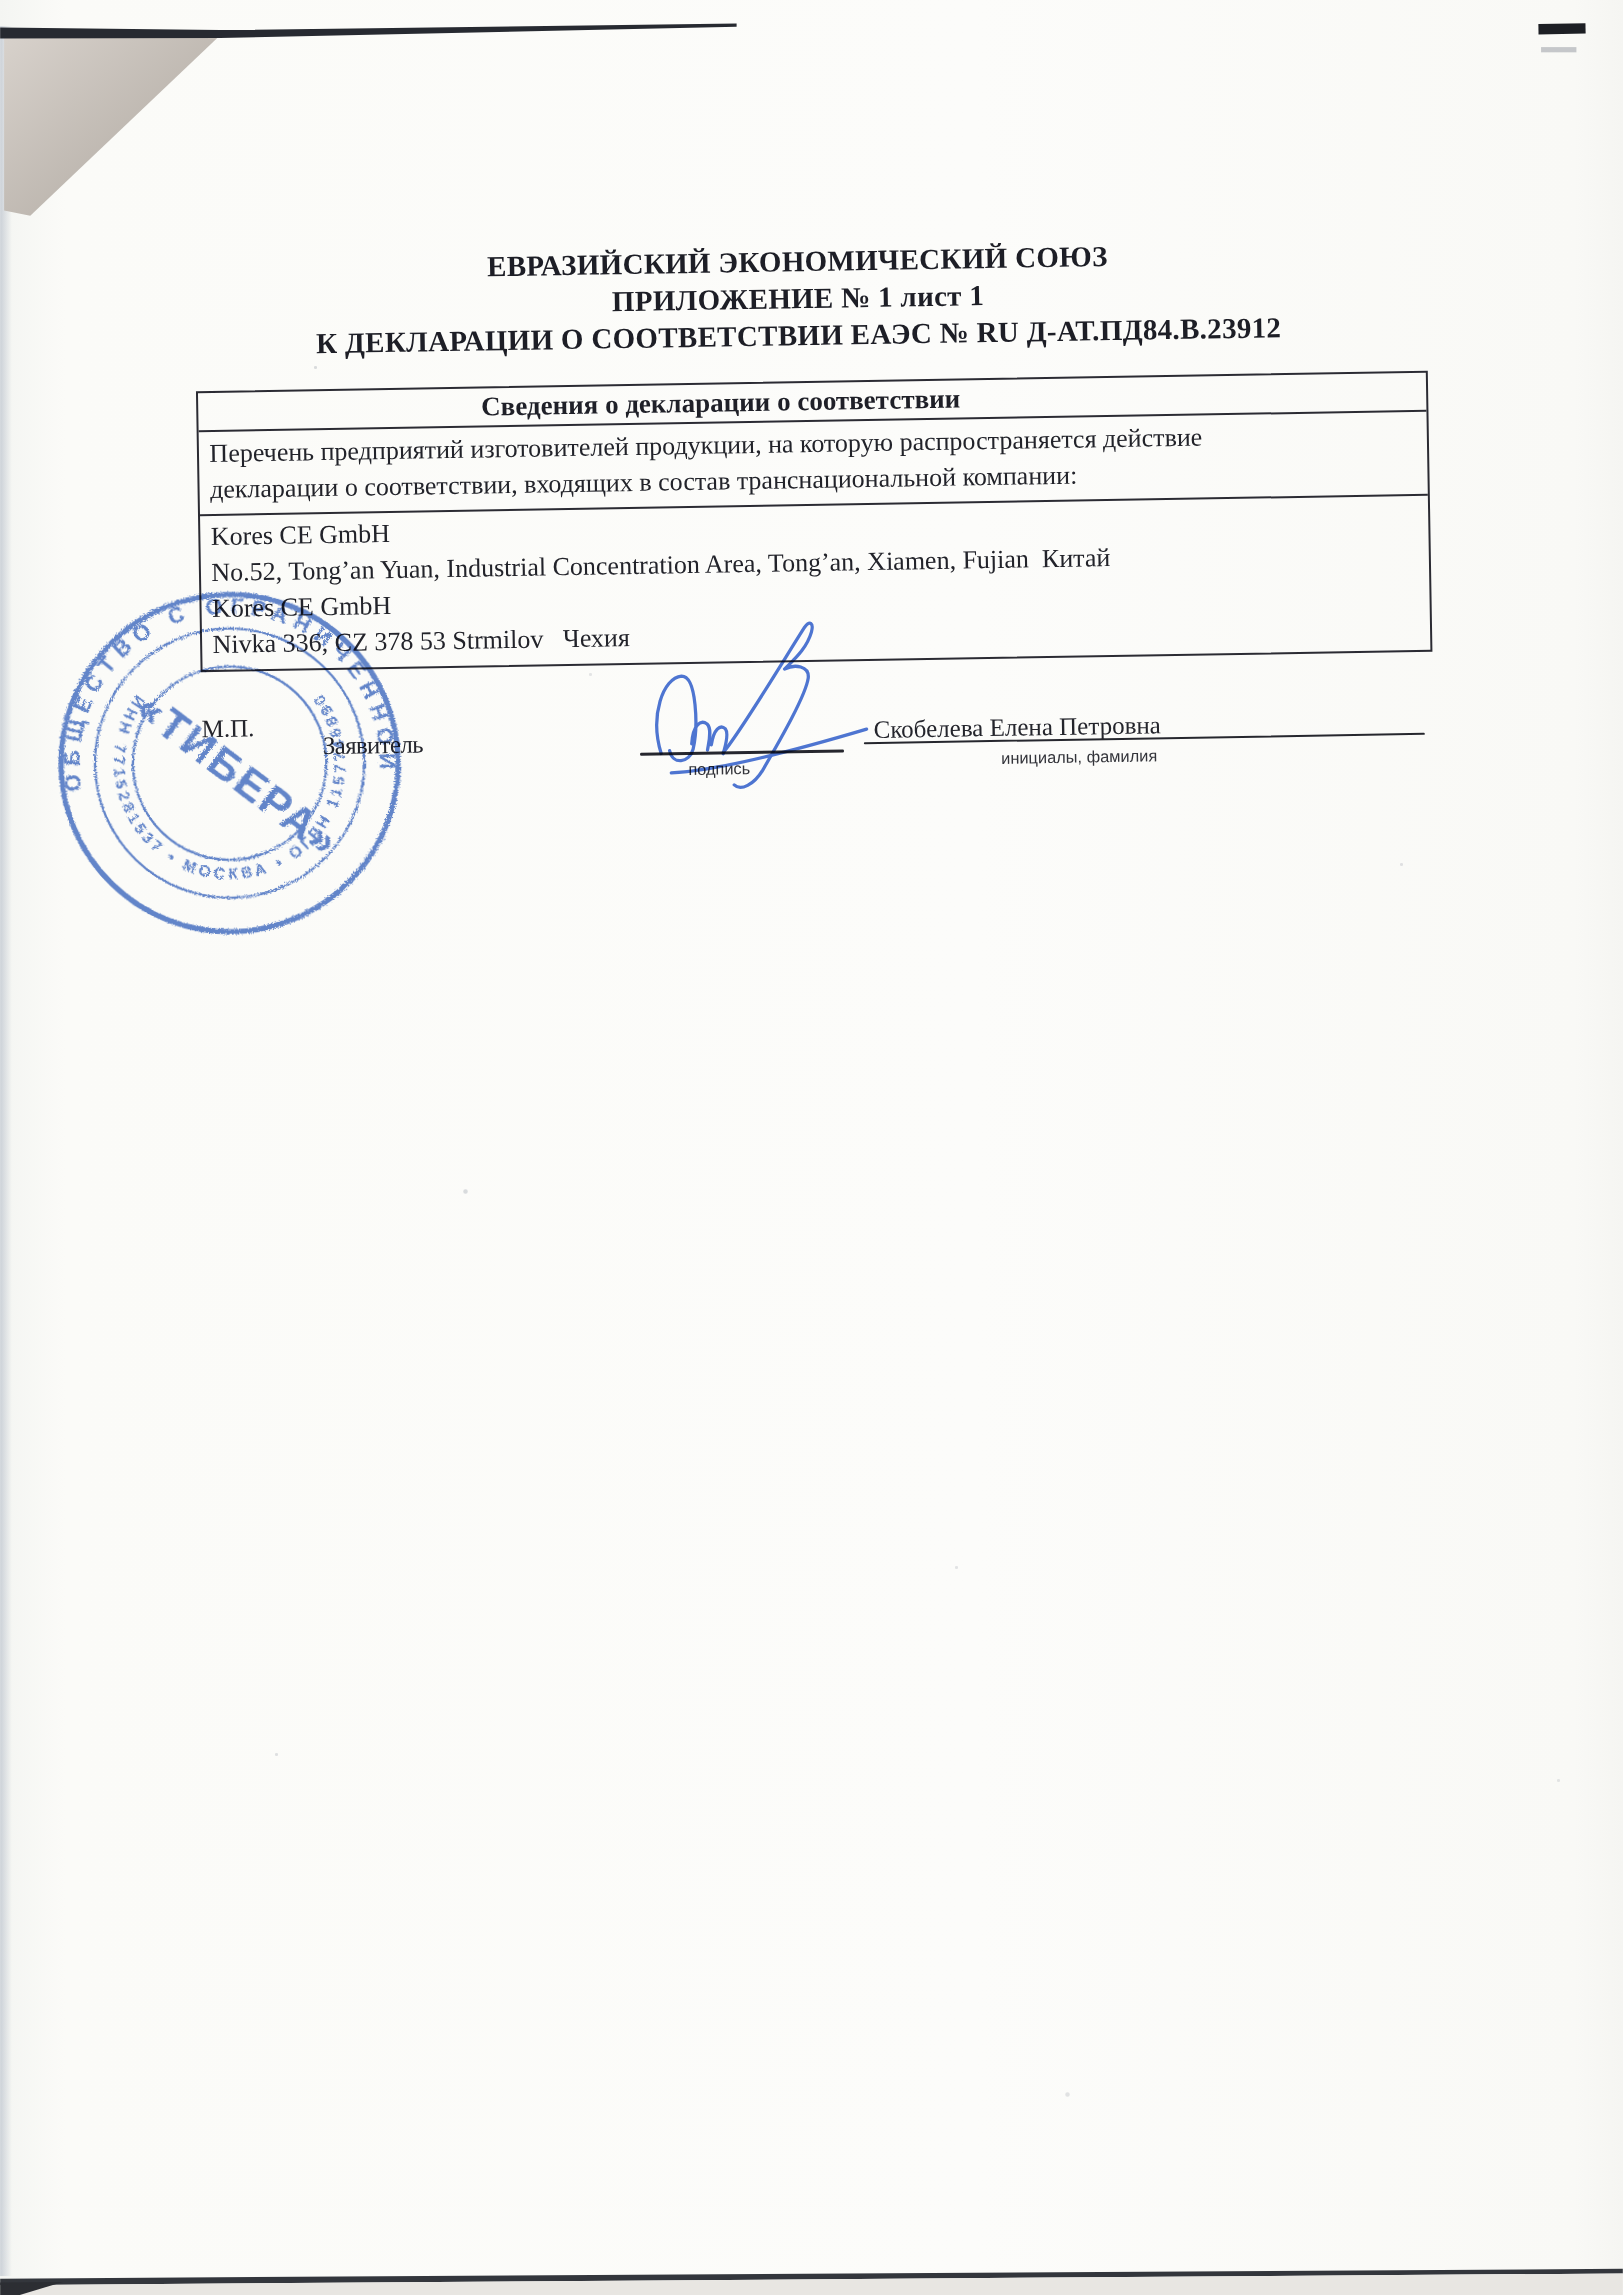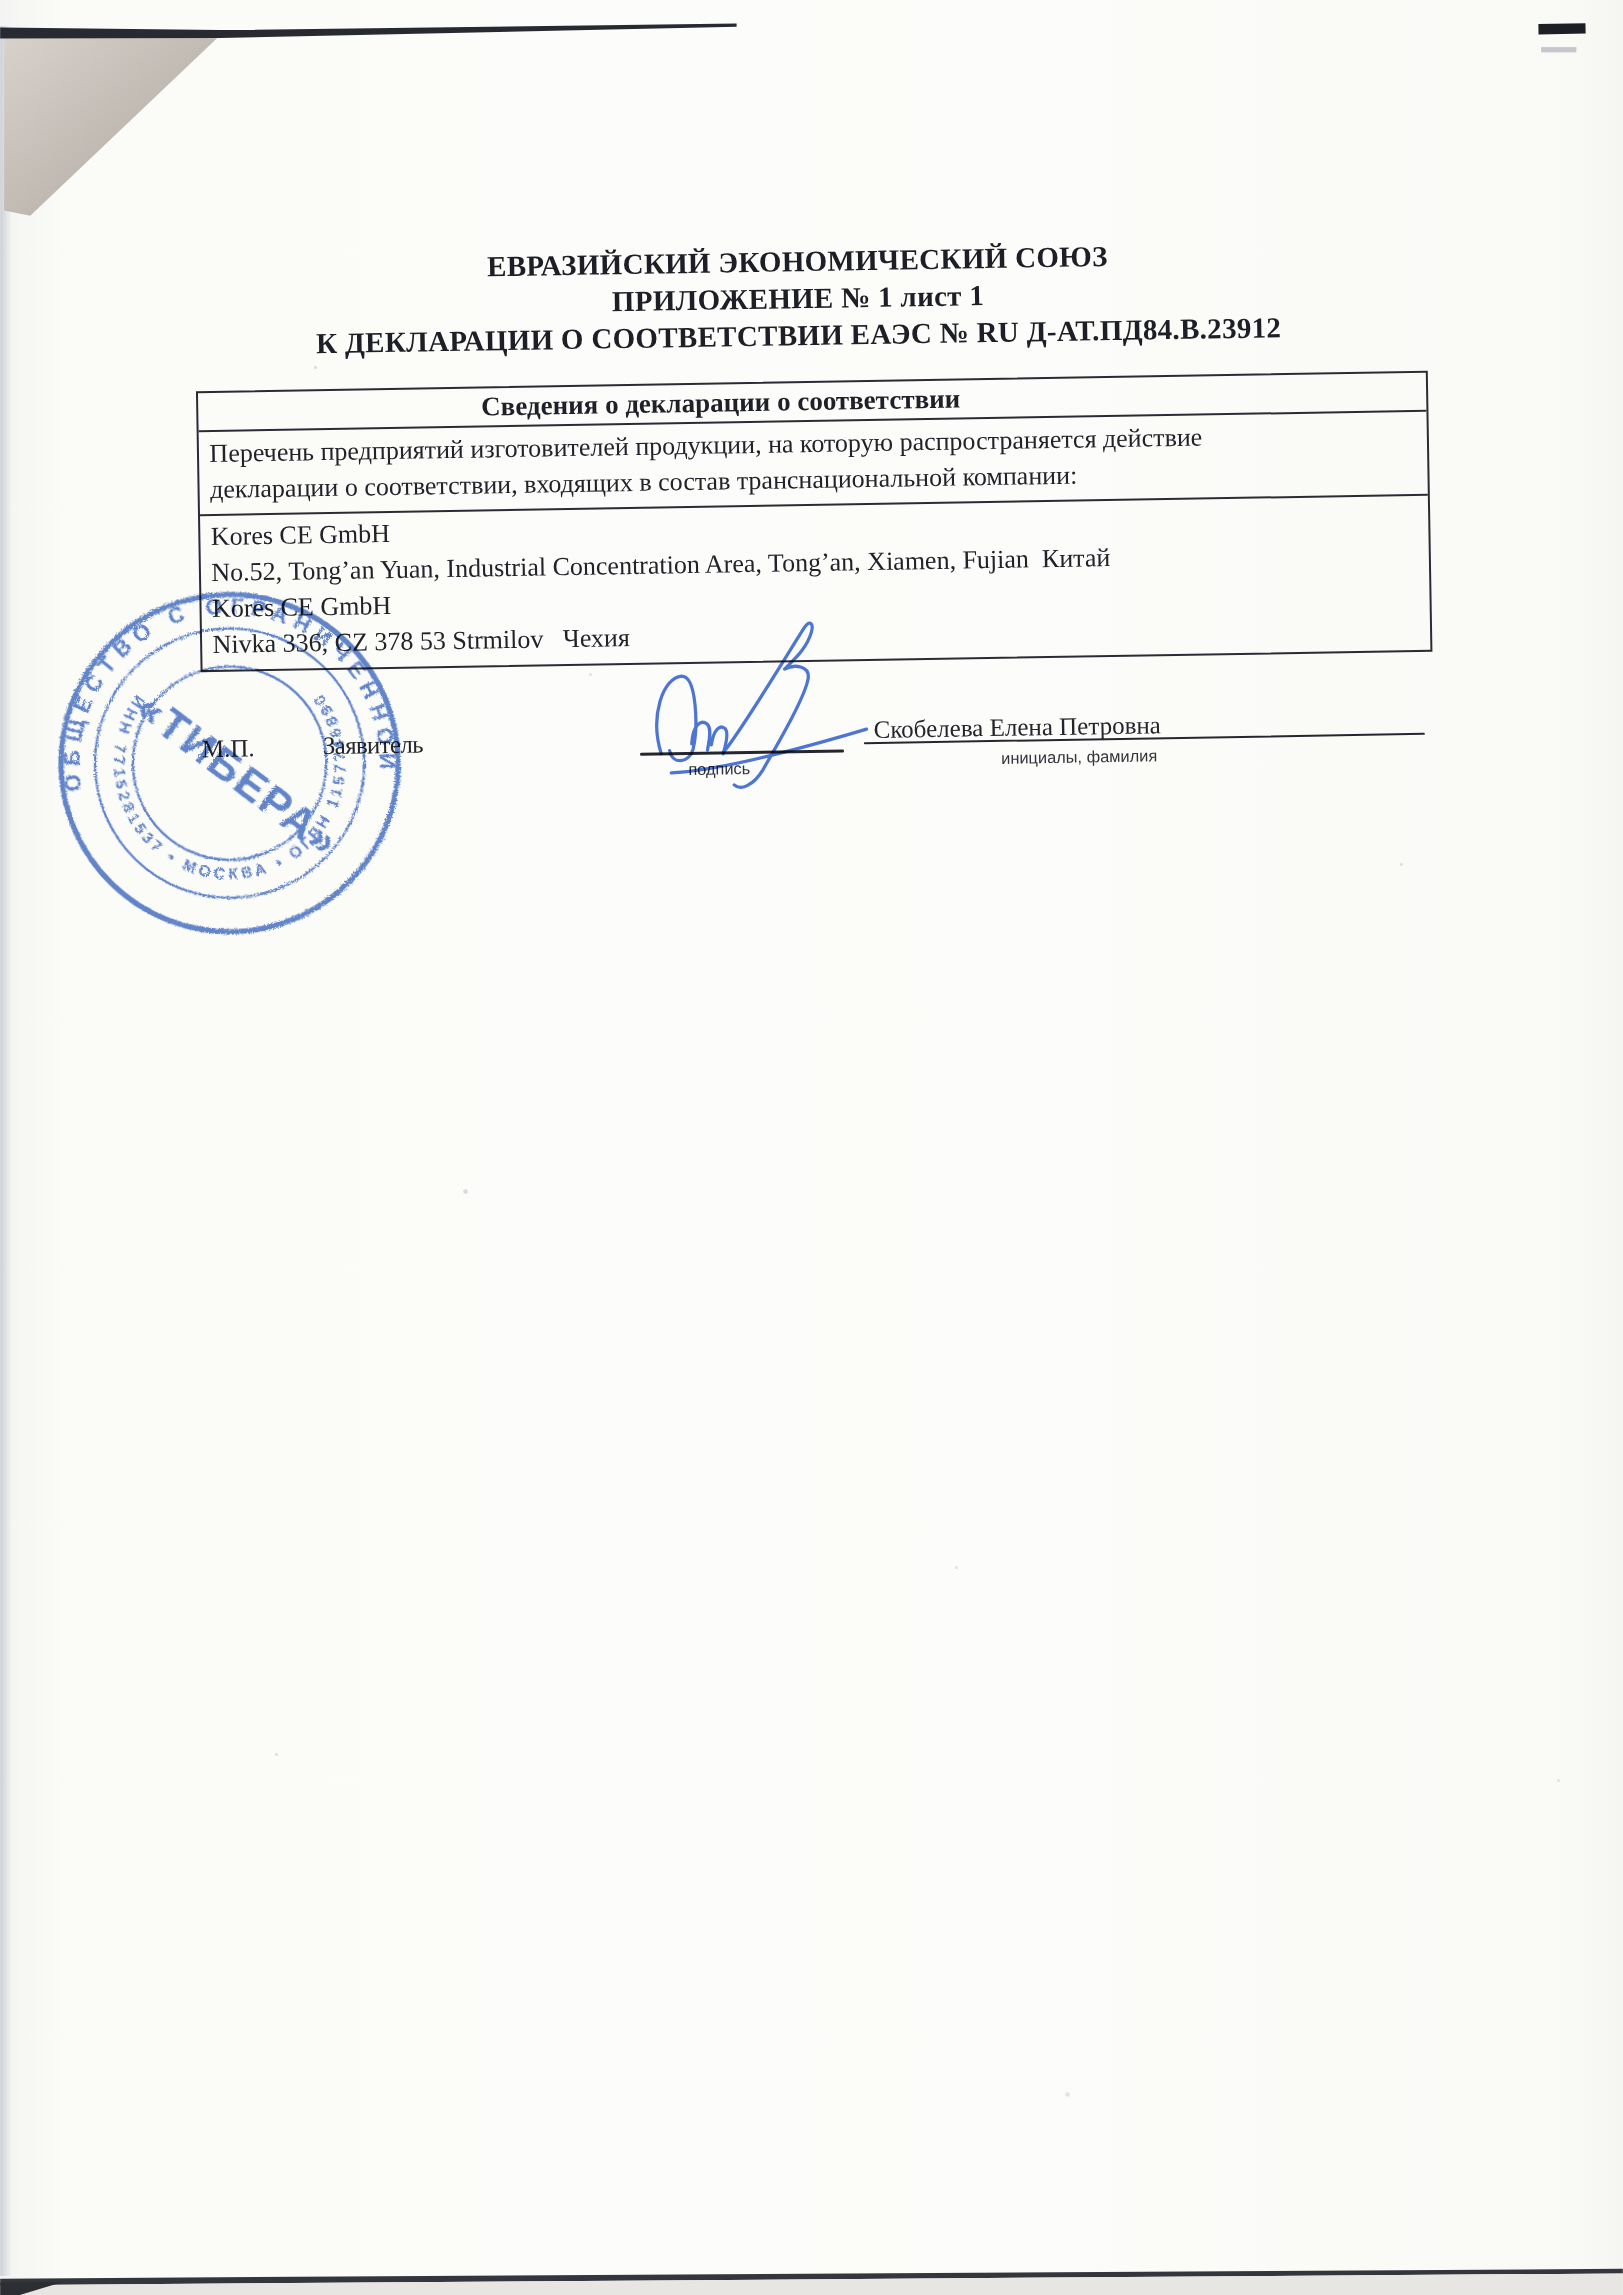--- a/index.html
+++ b/index.html
@@ -59,21 +59,21 @@
     <div class="t-row t-desc">Перечень предприятий изготовителей продукции, на которую распространяется действие
 декларации о соответствии, входящих в состав транснациональной компании:</div>
     <div class="t-row t-list">
       <div>Kores CE GmbH</div>
       <div>No.52, Tong’an Yuan, Industrial Concentration Area, Tong’an, Xiamen, Fujian  Китай</div>
       <div>Kores CE GmbH</div>
       <div>Nivka 336, CZ 378 53 Strmilov   Чехия</div>
     </div>
   </div>
 
-  <div class="sig-label" style="left:198px;top:725px;">М.П.</div>
+  <div class="sig-label" style="left:198px;top:705px;">М.П.</div>
   <div class="sig-label" style="left:319px;top:724px;letter-spacing:-0.7px;">Заявитель</div>
 
   <div class="rule" style="left:636px;top:750px;width:204px;"></div>
   <div class="caption" style="left:684px;top:758px;width:105px;">подпись</div>
 
   <div class="sig-label" style="left:870px;top:717px;">Скобелева Елена Петровна</div>
   <div class="rule" style="left:860px;top:743px;width:561px;height:2px;"></div>
   <div class="caption" style="left:997px;top:752px;width:157px;">инициалы, фамилия</div>
 
   <svg class="stamp-svg" width="379" height="379" viewBox="0 0 580 580">

